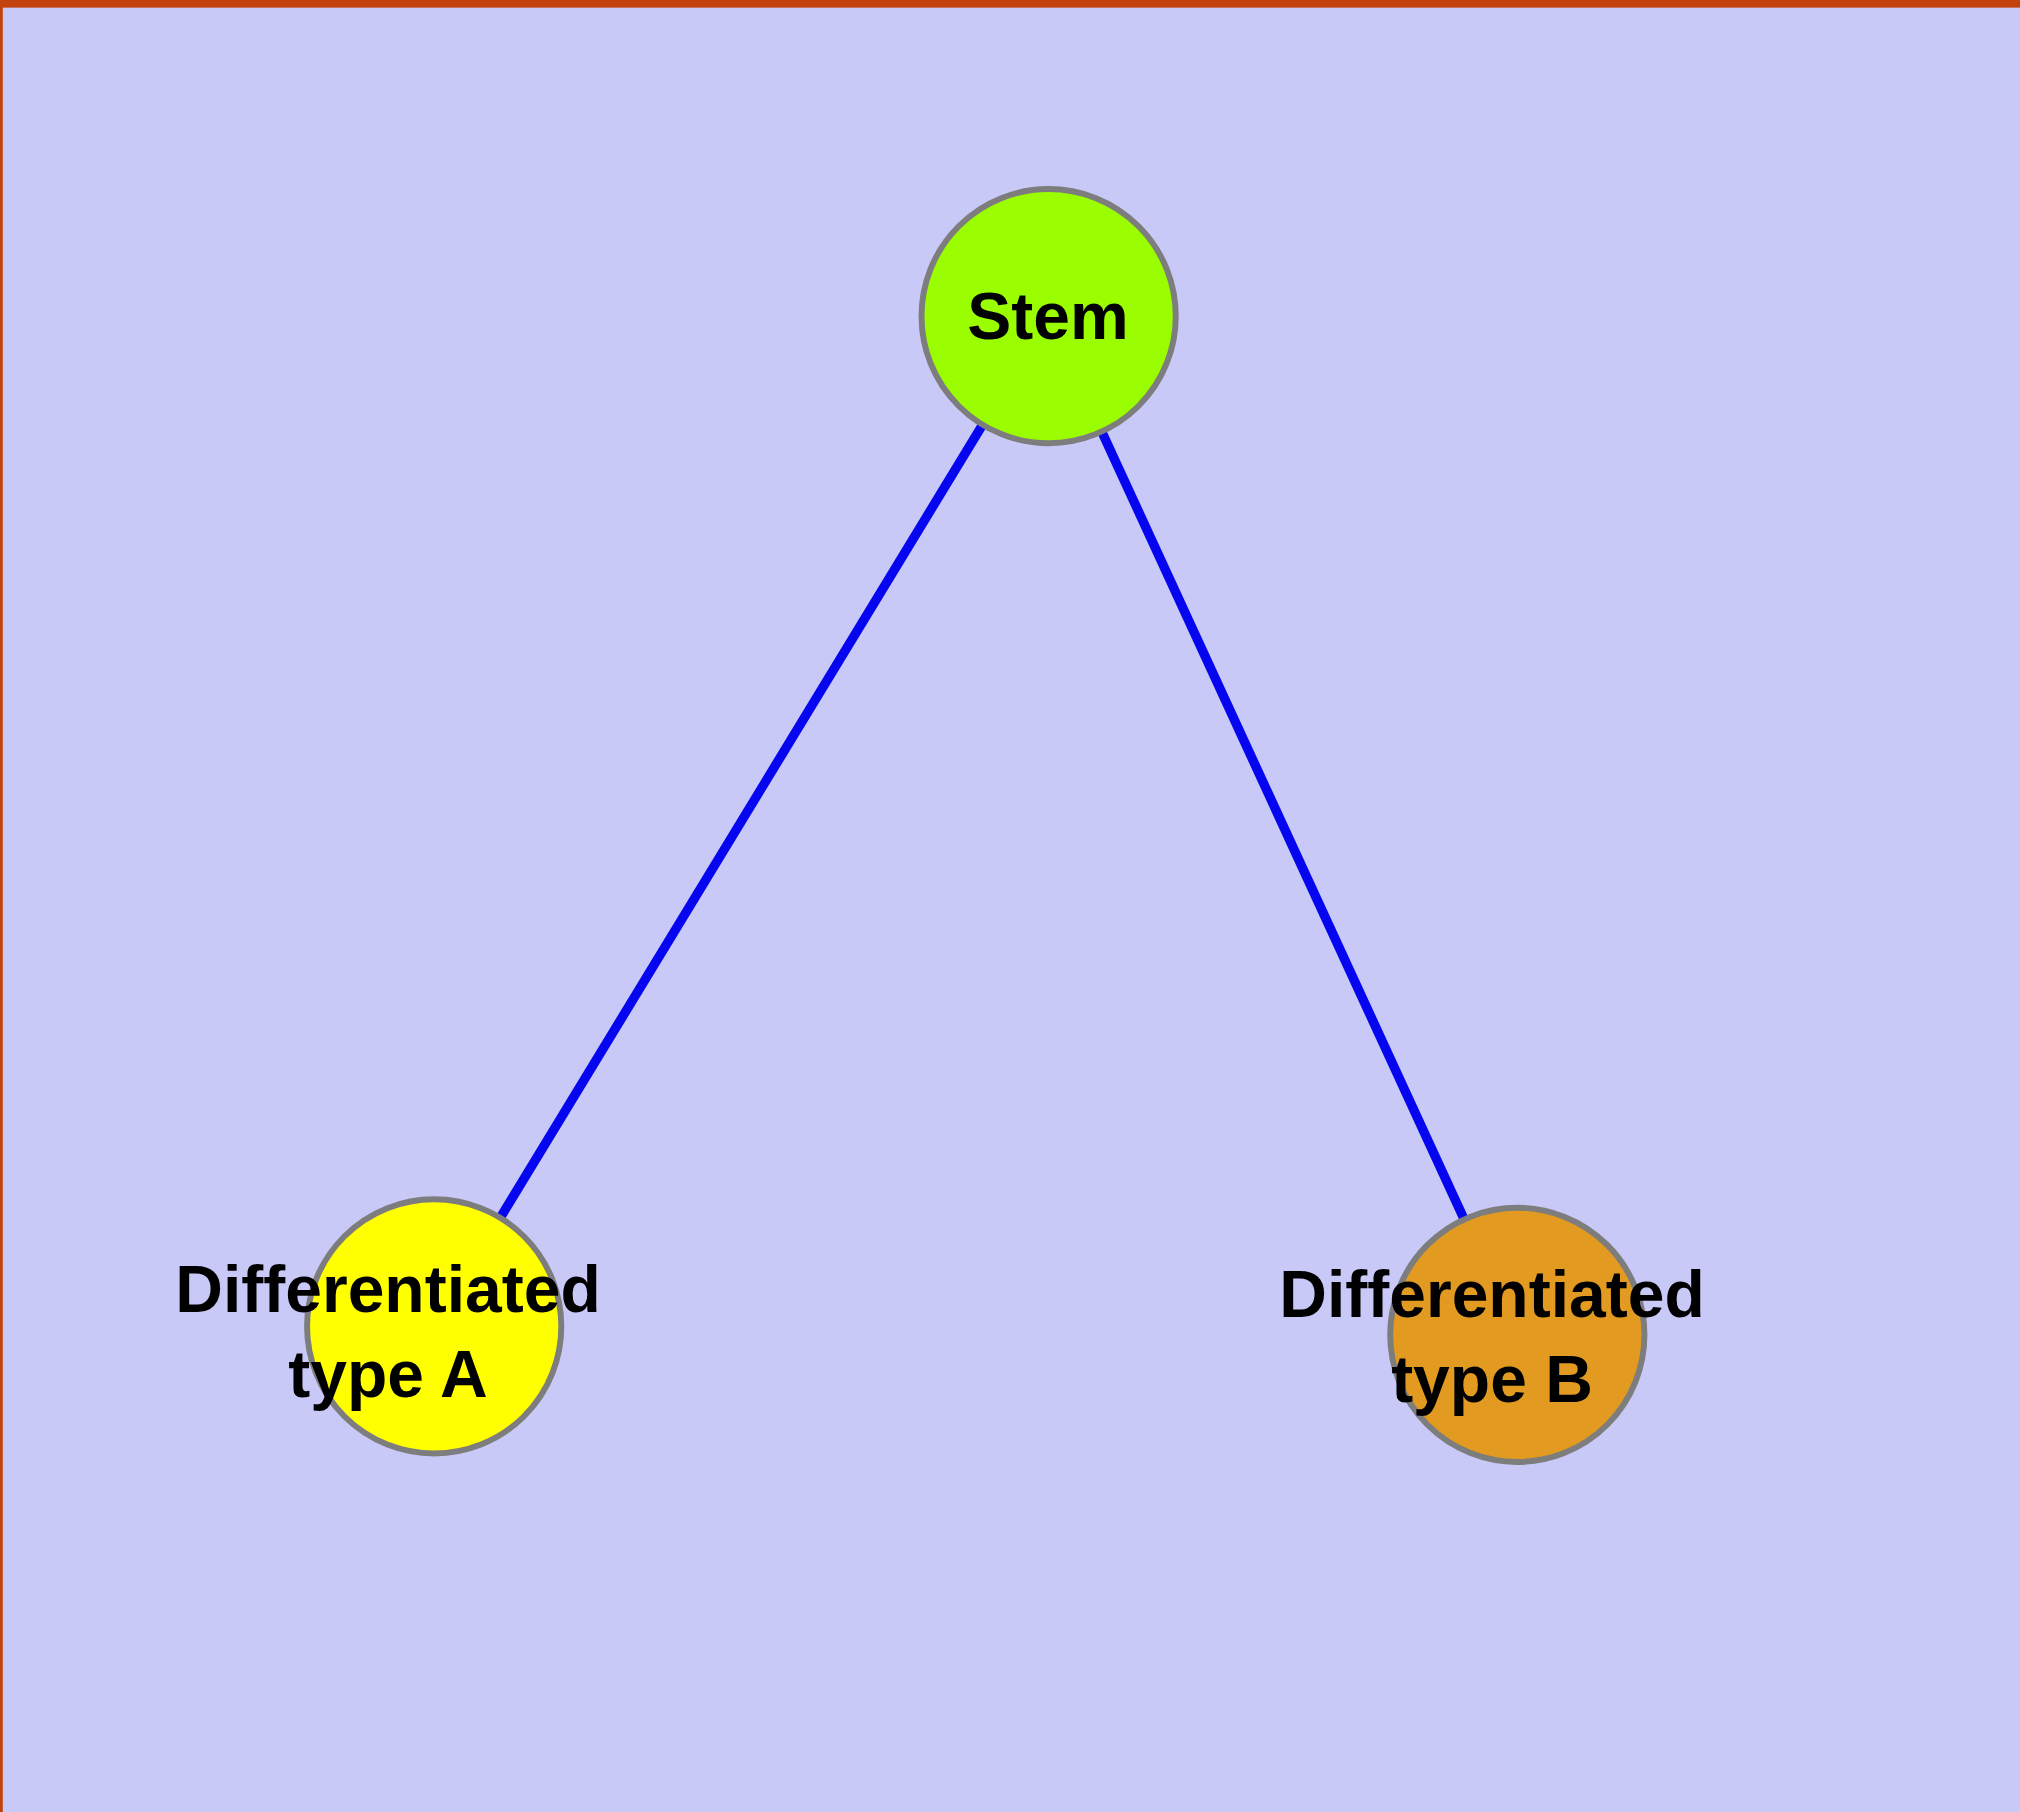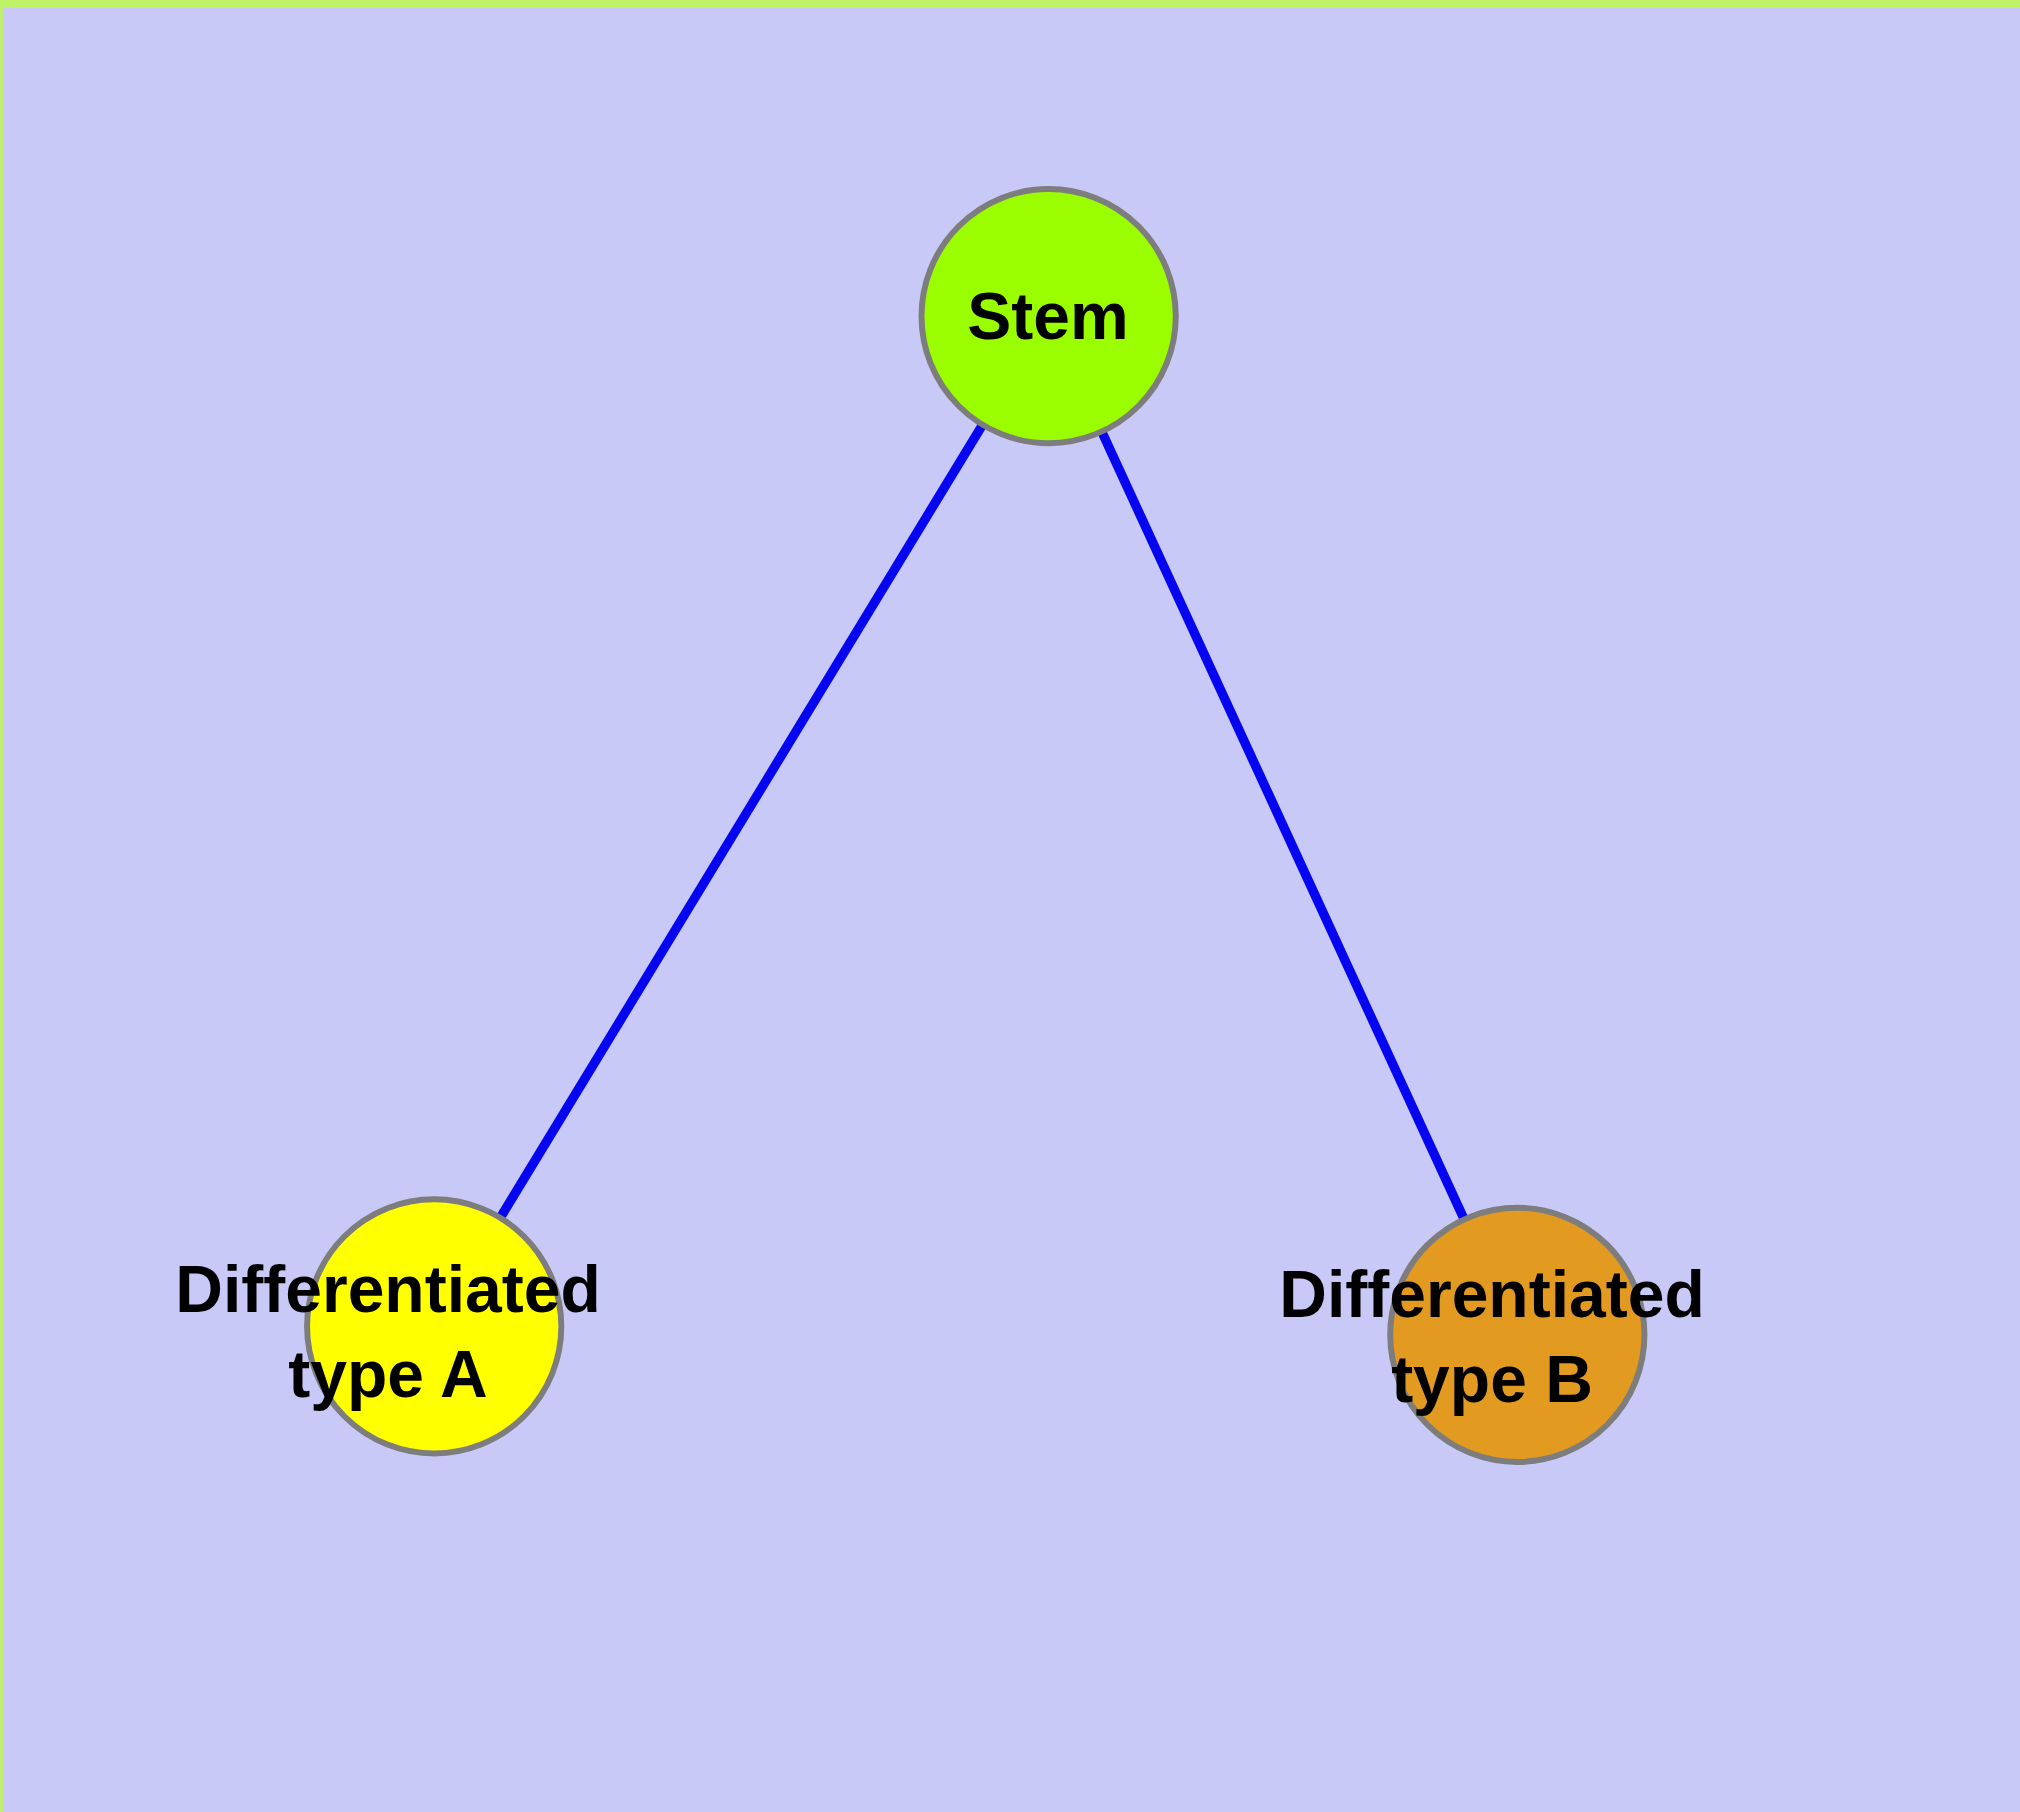--- a/index.html
+++ b/index.html
@@ -4,21 +4,21 @@
 <style>
   html, body {
     margin: 0;
     padding: 0;
     background: #ffffff;
   }
   .page {
     position: relative;
     width: 2021px;
     height: 1812px;
-    background: #bef264;
+    background: #c2410c;
     overflow: hidden;
     font-family: "Liberation Sans", "DejaVu Sans", sans-serif;
   }
   .canvas {
     position: absolute;
     left: 0;
     top: 0;
     width: 2021px;
     height: 1812px;
     display: block;

